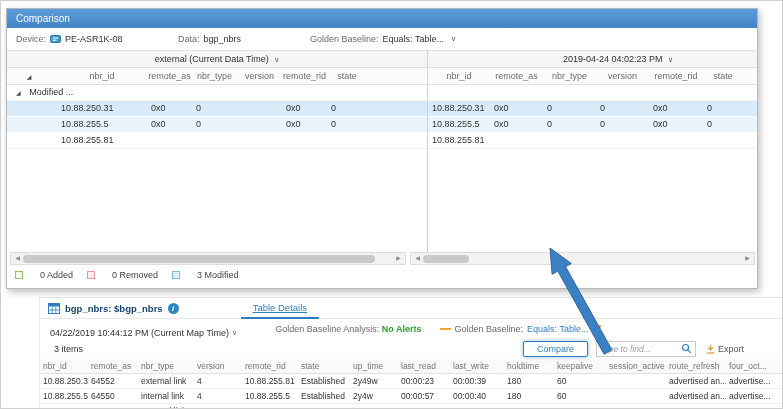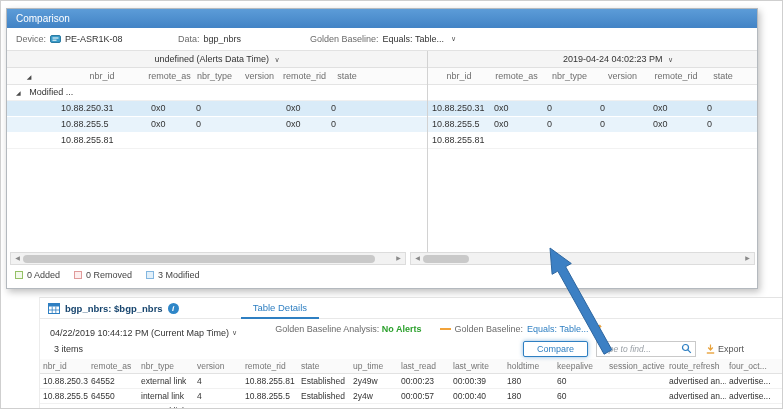--- a/index.html
+++ b/index.html
@@ -35,34 +35,34 @@
   .row-plain td { background:#fff; border-bottom:1px solid #f2f2f2; }
 
   .hscroll { position:absolute; height:13px; background:#f2f2f2; border:1px solid #dcdcdc; display:flex; align-items:center; padding:0 1px; }
   .hs-left { left:3px; top:243px; width:396px; }
   .hs-right { left:403px; top:243px; width:345px; }
   .hs-arrow { width:11px; text-align:center; font-size:6px; color:#8a8a8a; line-height:11px; flex:0 0 auto; }
   .hs-thumb { height:8px; background:#c9c9c9; border-radius:4px; flex:0 0 auto; }
   .hs-spacer { flex:1 1 auto; }
 
   .legend { position:absolute; left:8px; top:261px; display:flex; align-items:center; gap:14px; font-size:9px; color:#444; }
-  .lg-item { display:flex; align-items:center; gap:4px; }
+  .lg-item { display:flex; align-items:center; gap:17px; }
   .lg-sq { width:8px; height:8px; border:1px solid; display:inline-block; }
   .sq-added { background:#f3f9ec; border-color:#94c065; }
   .sq-removed { background:#fdeeee; border-color:#e09a9a; }
   .sq-modified { background:#e2f0fa; border-color:#82b6e0; }
 
   
   .panel { position:absolute; left:38px; top:296px; width:751px; height:113px; background:#fff; border-top:1px solid #e3e3e3; border-left:1px solid #ececec; overflow:hidden; }
   .panel-title-row { height:21px; display:flex; align-items:center; border-bottom:1px solid #e8e8e8; padding-left:8px; }
   .panel-title { font-weight:bold; color:#17456e; margin:0 5px; font-size:9.5px; }
   .info-icon { width:11px; height:11px; border-radius:50%; background:#2e86c8; color:#fff; font-size:8px; line-height:11px; text-align:center; font-style:italic; font-weight:bold; flex:0 0 auto; }
   .tabs { display:flex; margin-left:62px; height:21px; }
   .tab { padding:0 12px; font-size:9.5px; color:#444; display:flex; align-items:center; }
-  .tab.active { color:#2e7fc2; border-bottom:2px solid #2e7fc2; }
+  .tab.active { color:#2e7fc2; border-bottom:2px solid #2e7fc2;text-decoration:underline; }
 
   .controls-row { height:19px; display:flex; align-items:center; font-size:9px; color:#333; padding-left:10px; }
   .time-sel { display:flex; align-items:center;margin-top:8px; }
   .gba { margin-left:38px; }
   .green { color:#2da12e; font-weight:bold; }
   .gbl { margin-left:18px; display:flex; align-items:center; gap:4px; }
   .dash { width:11px; height:2px; background:#f2a33a; display:inline-block; }
   .link { color:#2e7fc2; text-decoration:none; }
 
   .items-row { height:21px; display:flex; align-items:center; padding:0 10px 0 14px; font-size:9px; color:#333; }
@@ -119,21 +119,21 @@
               <col style="width:45px">
               <col style="width:45px">
             <col style="width:45px">
               <col style="width:45px">
               <col style="width:40px">
               <col style="width:60px">
           </colgroup>
           <tbody>
               <tr class="grp-hdr">
             <td colspan="8">
-              <span>undefined (Alerts Data Time)</span>
+              <span>external (Current Data Time)</span>
               <span class="caret">∨</span>
             </td>
           </tr>
           <tr class="col-hdr">
             <th><span class="tri">◢</span></th>
             <th>nbr_id</th>
             <th>remote_as</th>
             <th>nbr_type</th>
             <th>version</th>
             <th>remote_rid</th>

